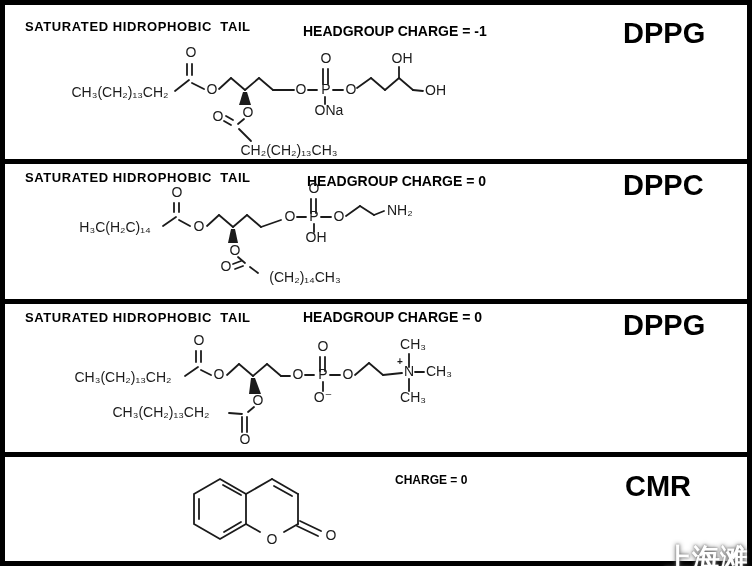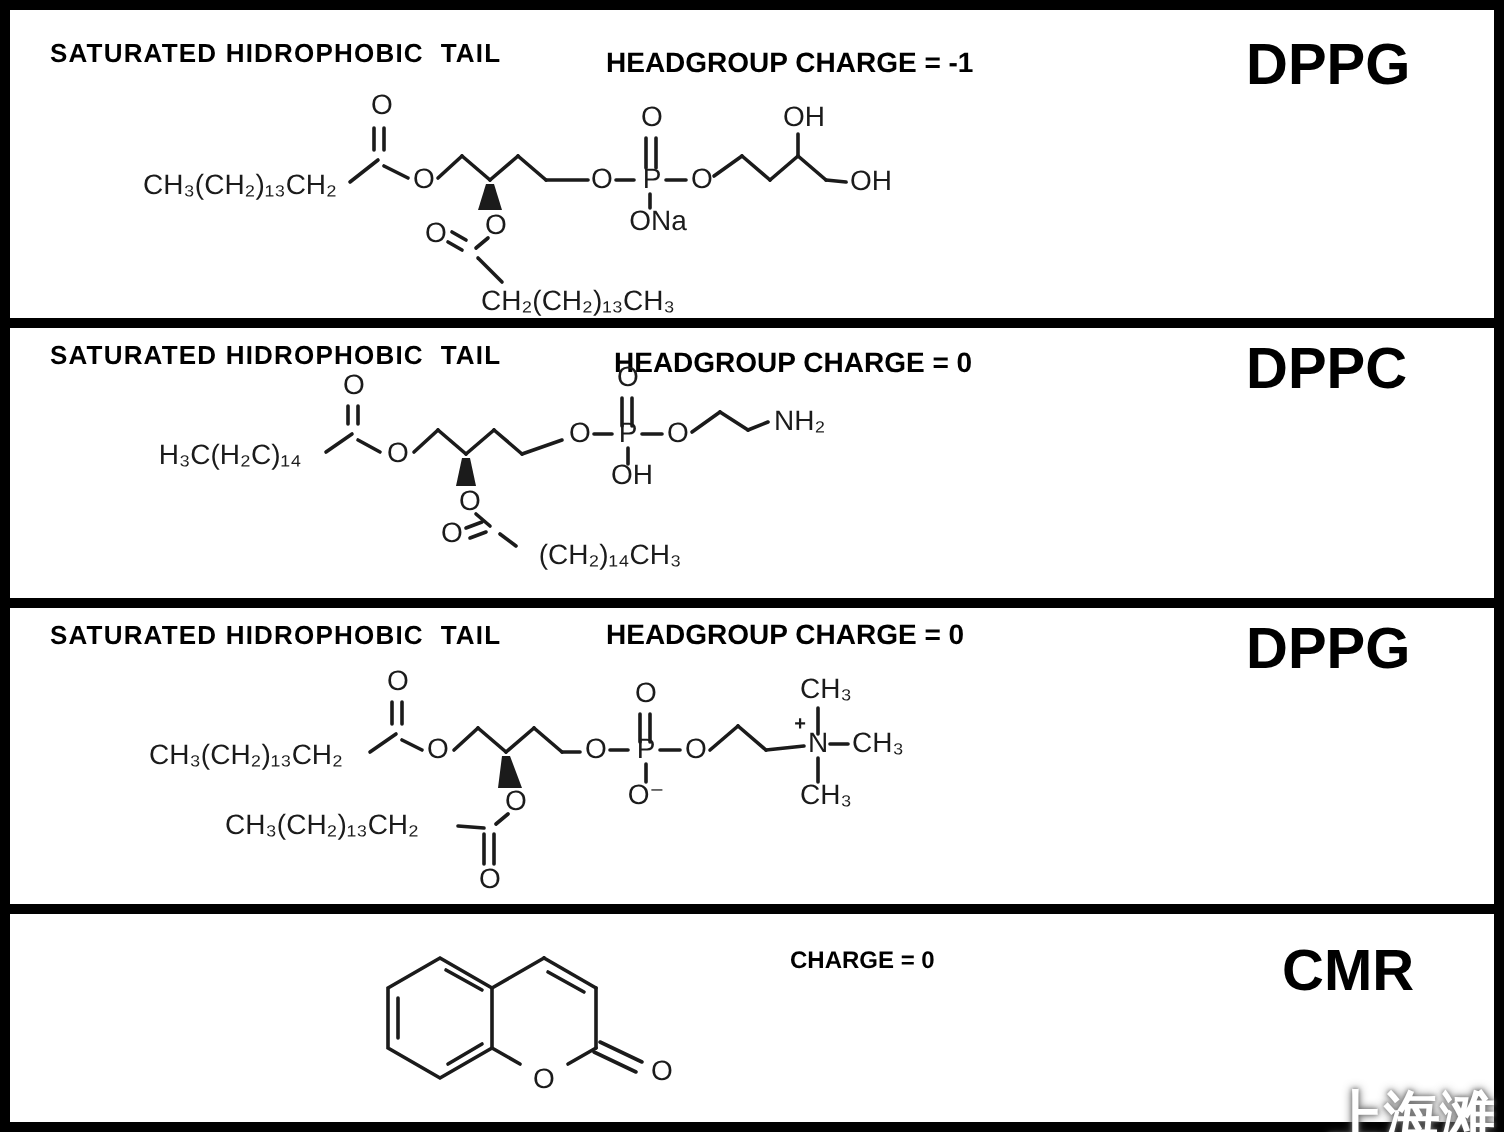--- a/index.html
+++ b/index.html
@@ -170,21 +170,21 @@
       <text x="404" y="72" text-anchor="middle">N</text>
       <text x="395" y="61" text-anchor="middle" class="sm">+</text>
       <text x="408" y="45" text-anchor="middle">CH₃</text>
       <text x="421" y="72">CH₃</text>
       <text x="408" y="98" text-anchor="middle">CH₃</text>
     </svg>
   </section>
 
   <section class="panel" style="height:104px">
     <div class="charge-label" style="left:390px;top:16px;font-size:12px">CHARGE = 0</div>
-    <div class="lipid-name" style="left:636px;top:13px">CMR</div>
+    <div class="lipid-name" style="left:620px;top:13px">CMR</div>
     <svg class="structure" width="742" height="104" viewBox="0 0 742 104">
       <g>
 
         <path d="M215,22 L241,37 L241,67 L215,82 L189,67 L189,37 Z"></path>
         <line x1="218" y1="28" x2="236" y2="38"></line>
         <line x1="236" y1="65" x2="219" y2="75"></line>
         <line x1="194" y1="62" x2="194" y2="42"></line>
 
         <line x1="241" y1="37" x2="267" y2="22"></line>
         <line x1="267" y1="22" x2="293" y2="37"></line>

